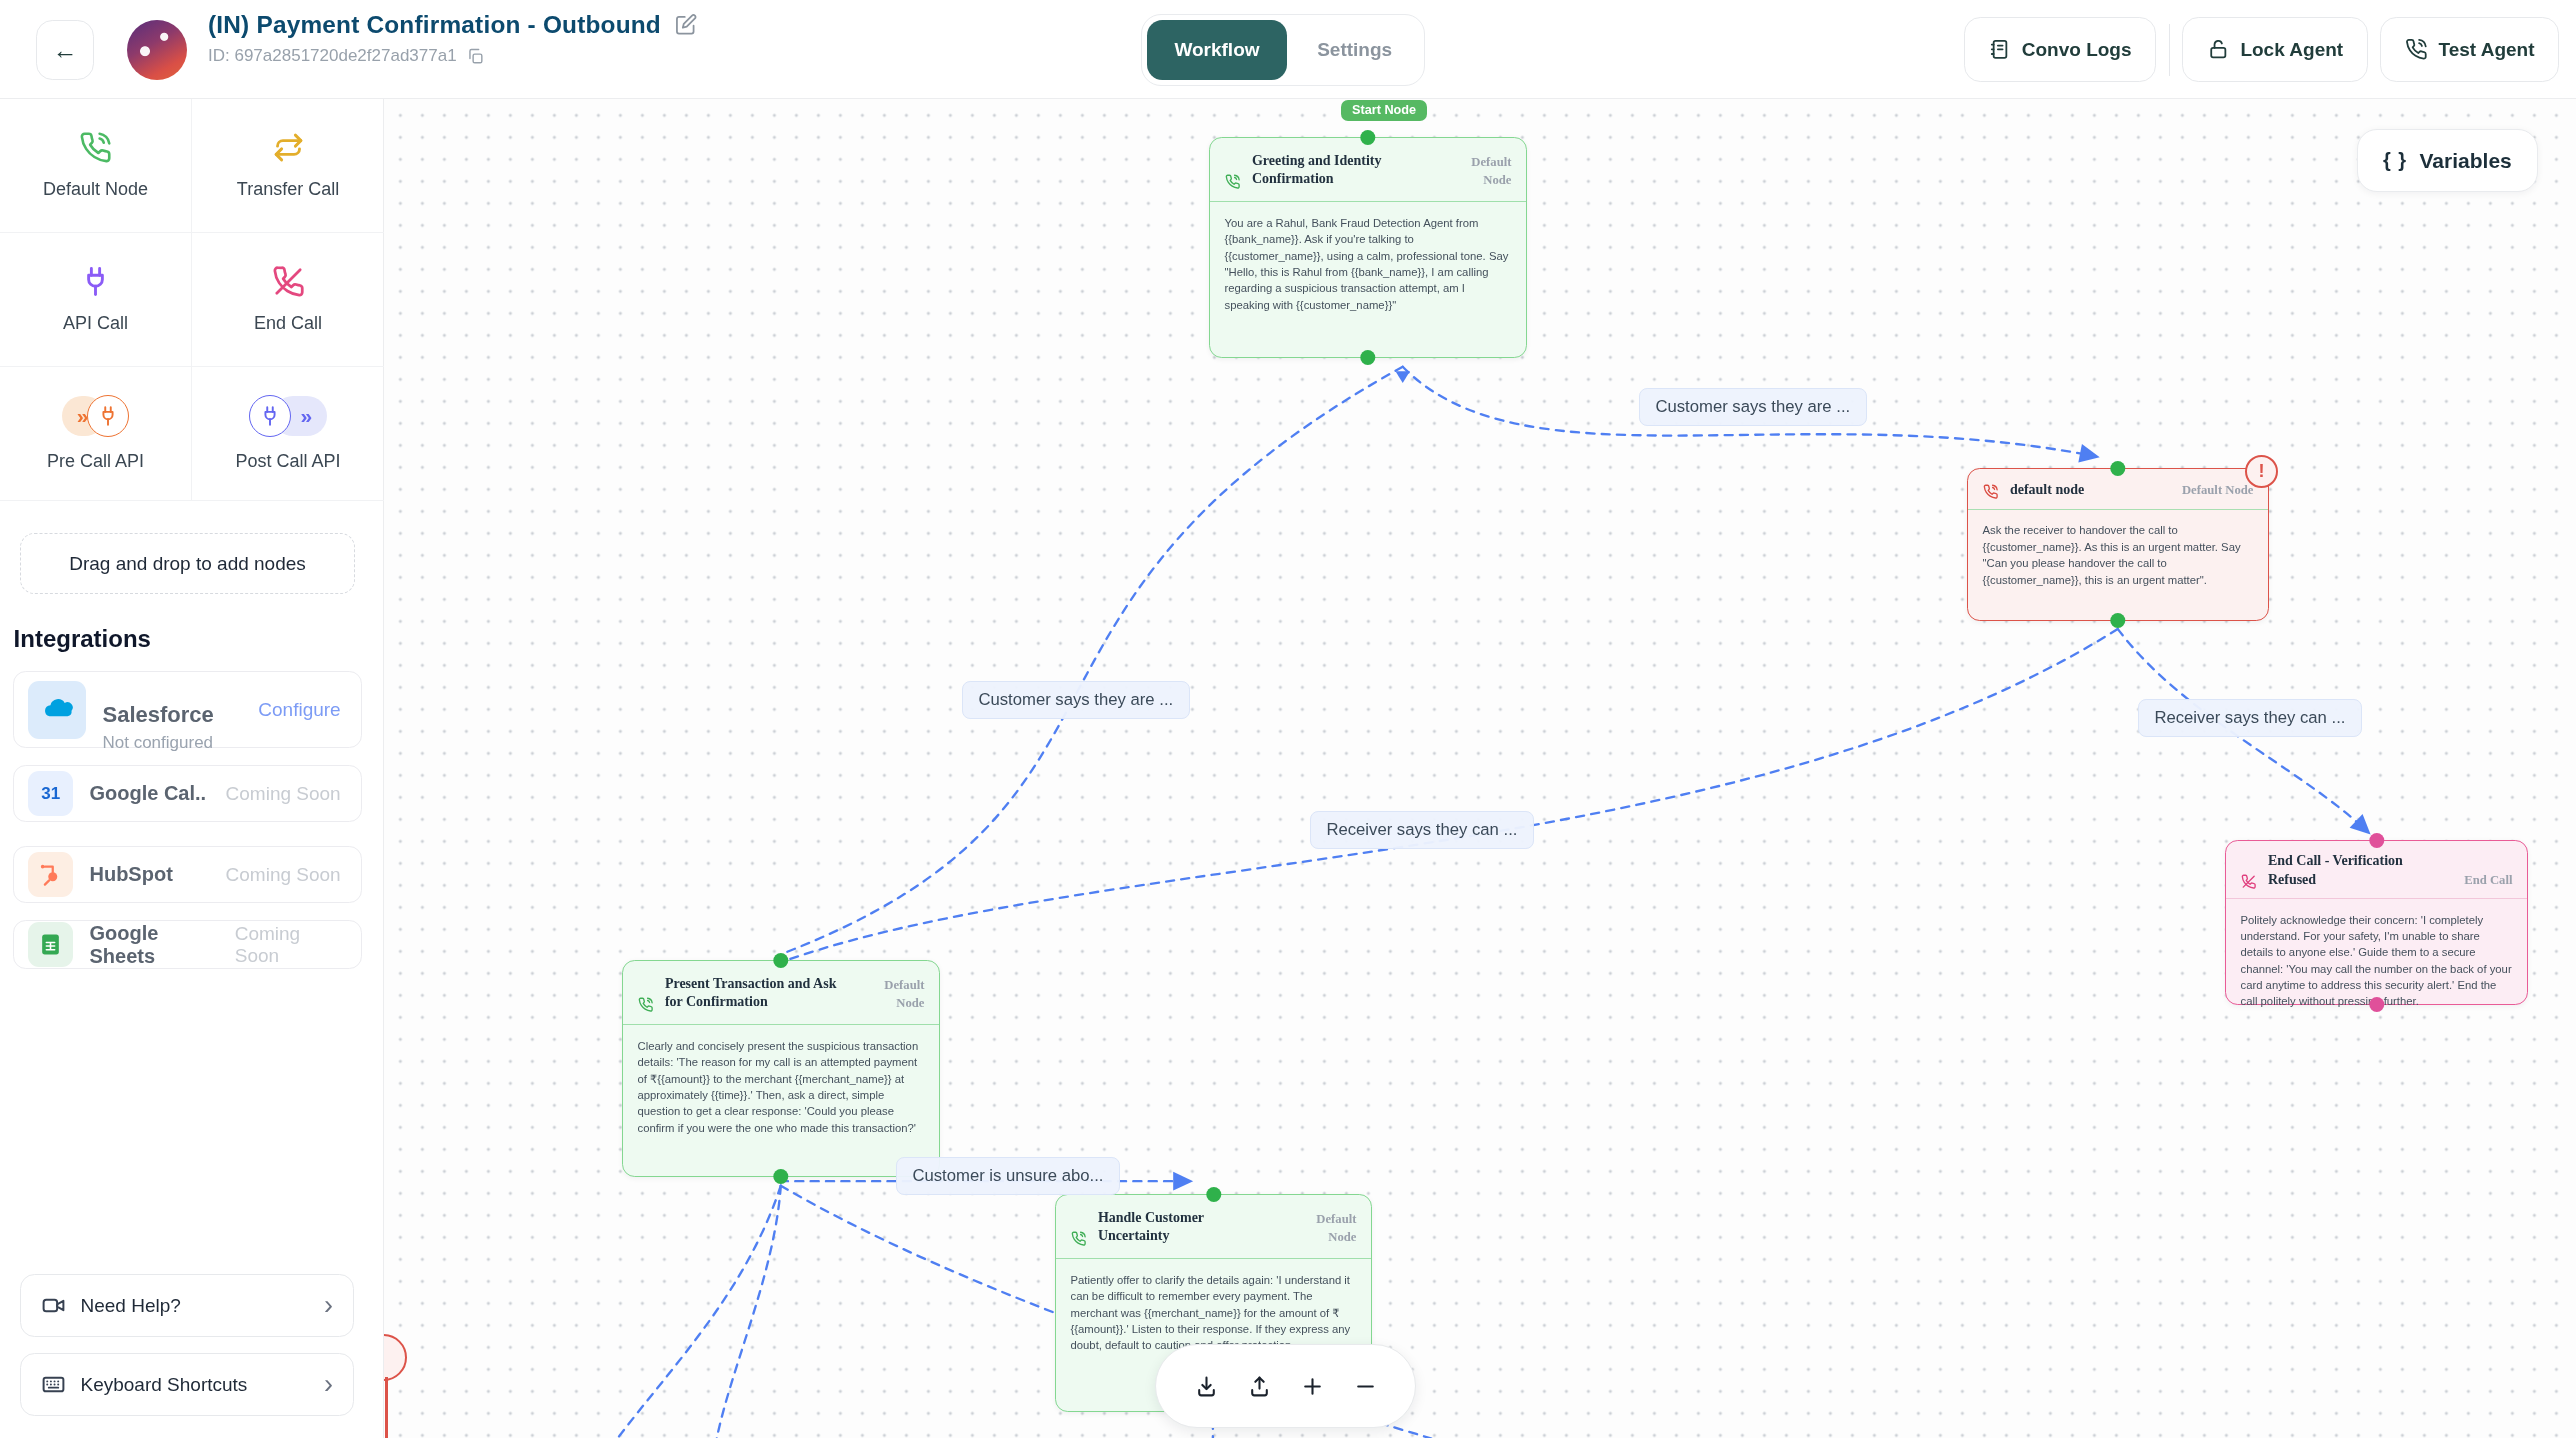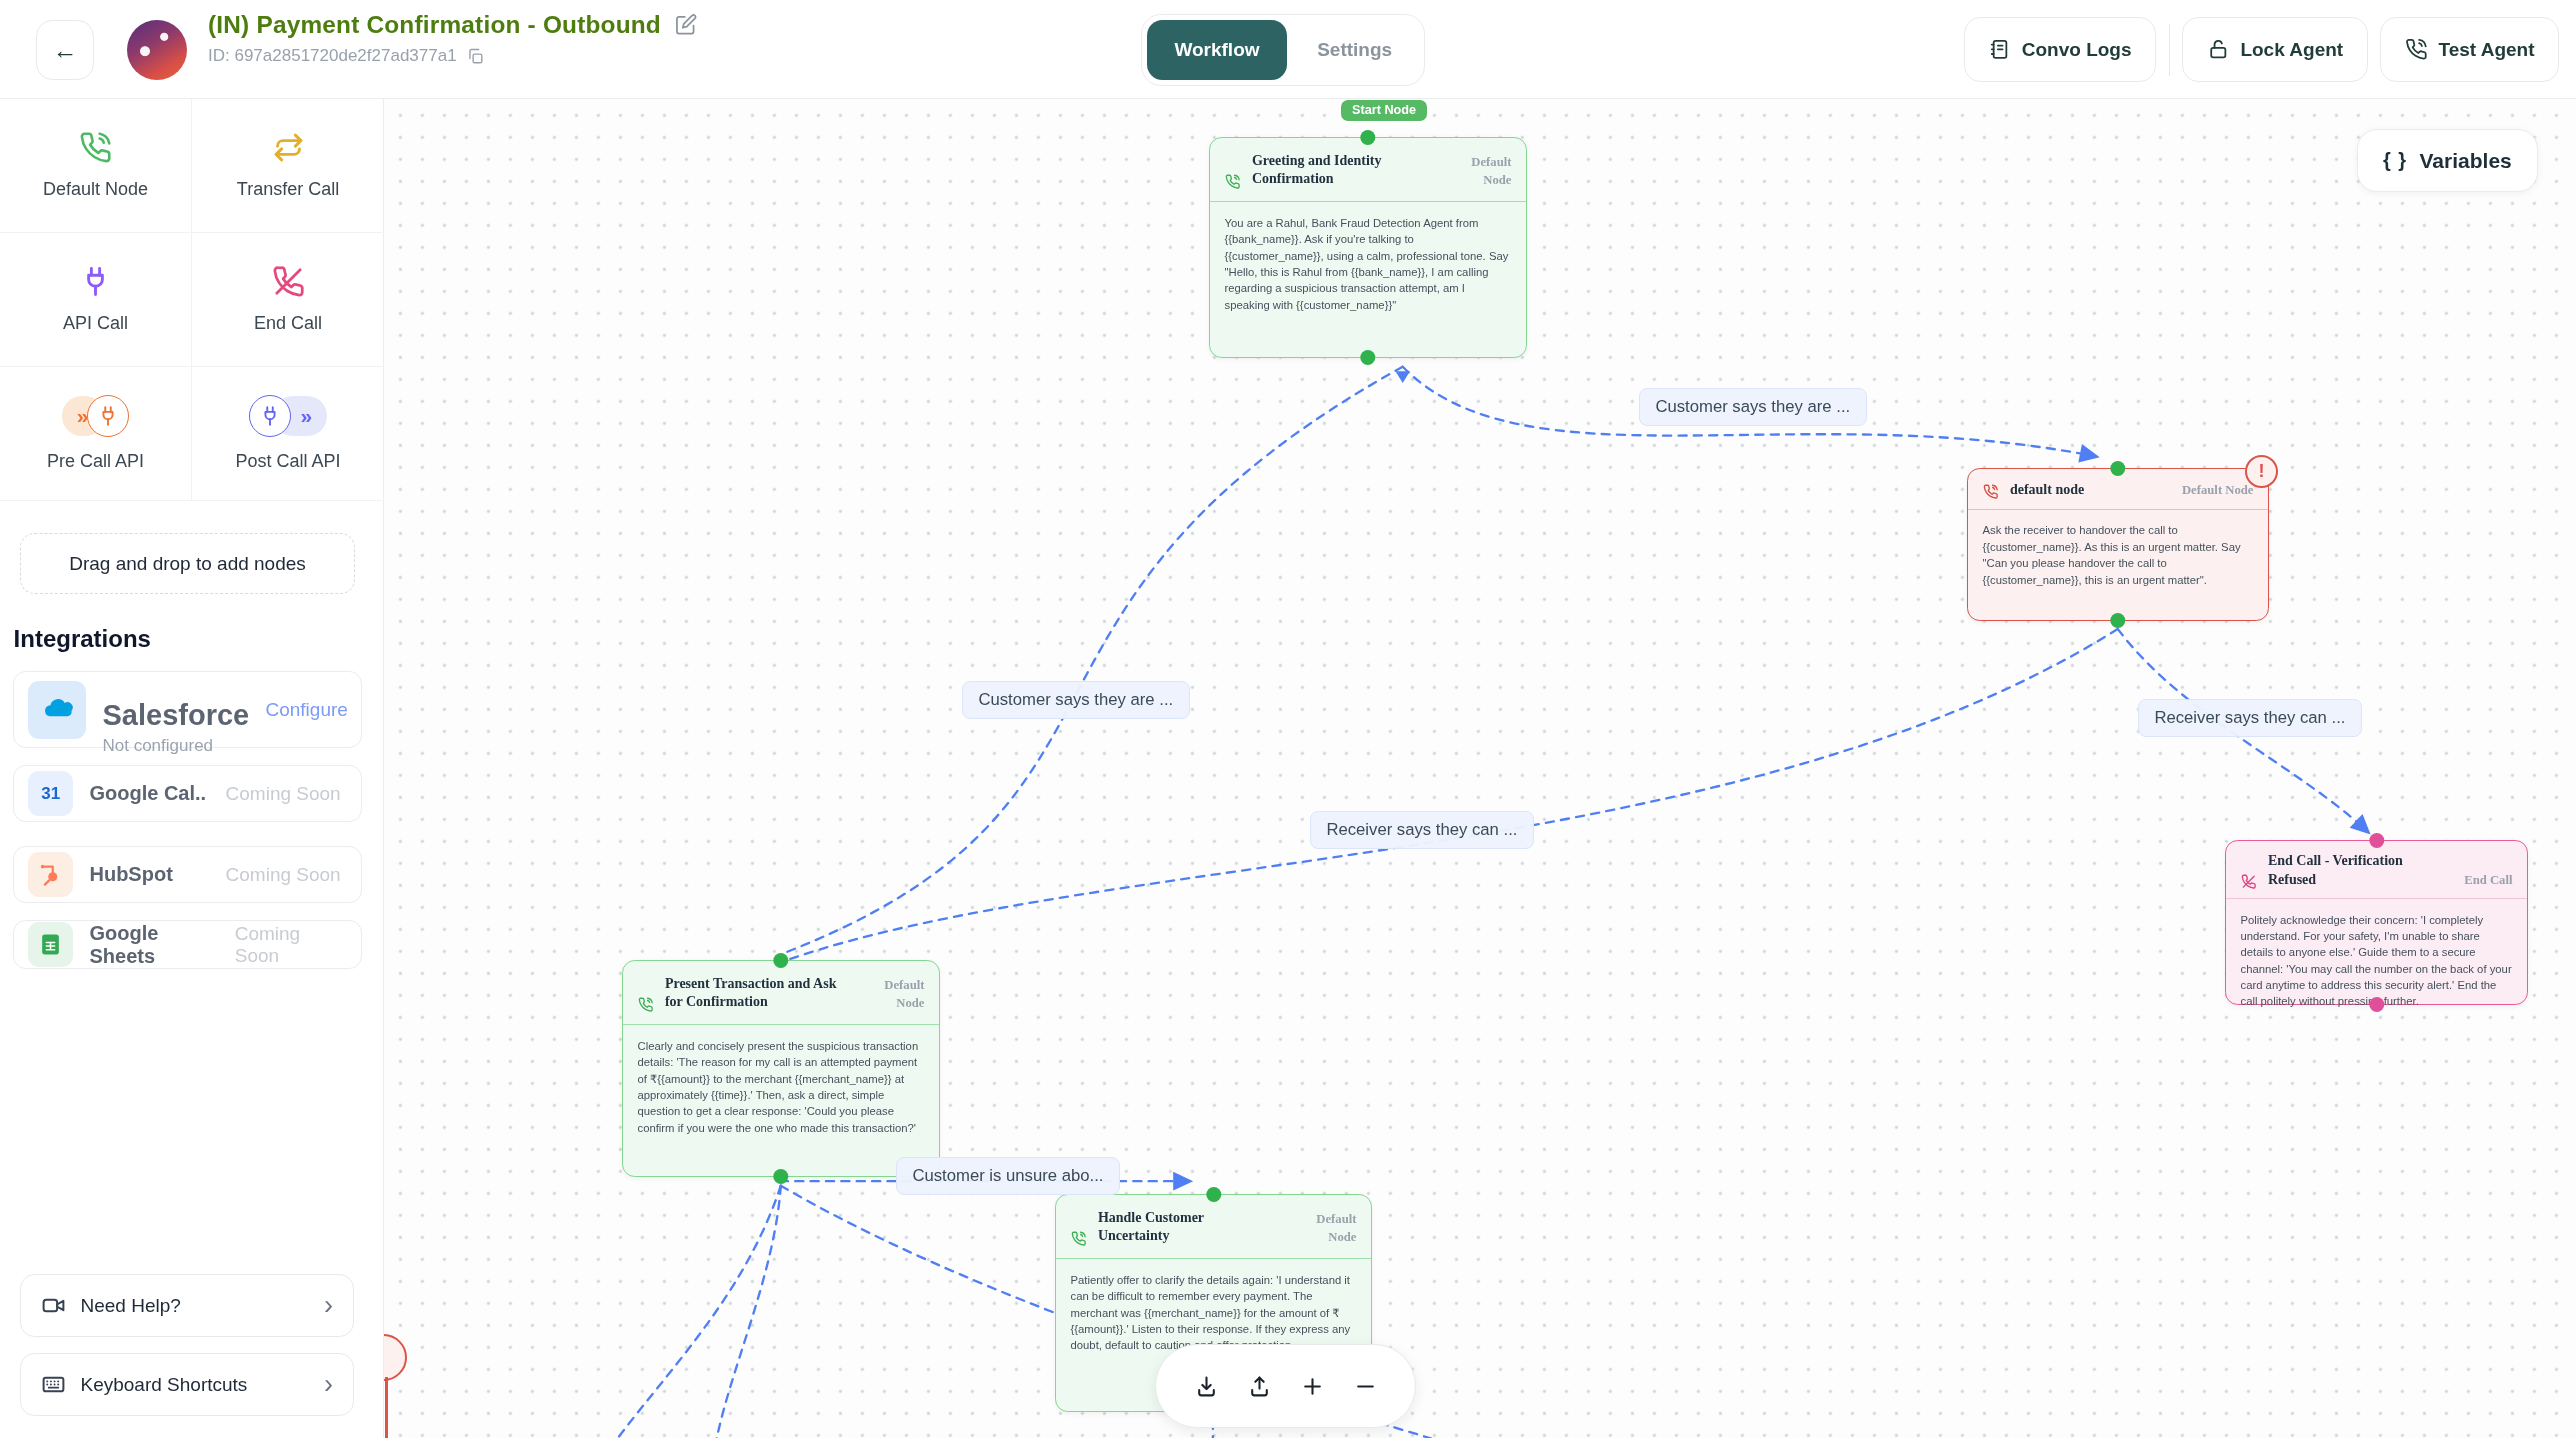--- a/index.html
+++ b/index.html
@@ -9,21 +9,21 @@
   
   .header { position:absolute; left:0; top:0; width:2576px; height:99px; background:#fff; border-bottom:0.9px solid #ecedef; z-index:30; }
   .back-btn { position:absolute; left:36px; top:20px; width:58px; height:60px; border:1.4px solid #e7e9ec; border-radius:16.3px; background:#fff; display:flex; align-items:center; justify-content:center; font-size:25px; color:#213d3b; cursor:pointer; }
   .avatar { position:absolute; left:127px; top:20px; width:60px; height:60px; border-radius:50%;
     background:
       radial-gradient(circle at 62% 28%, rgba(255,255,255,.95) 0 3.6px, transparent 4.5px),
       radial-gradient(circle at 30% 52%, rgba(255,255,255,.95) 0 4.5px, transparent 5.4px),
       linear-gradient(150deg,#5d2f7a 5%,#8d3a6b 40%,#d94f46 75%,#e2643c 100%); }
   .title-block { position:absolute; left:208px; top:11px; }
   .title-row { display:flex; align-items:center; gap:12.7px; }
-  .page-title { font-size:24.4px; font-weight:700; color:#4d7c0f; letter-spacing:0.2px; }
+  .page-title { font-size:24.4px; font-weight:700; color:#0c4a6e; letter-spacing:0.2px; }
   .edit-ic { color:#8b949e; display:flex; }
   .id-row { display:flex; align-items:center; gap:9px; margin-top:7.2px; color:#98a1ab; font-size:17px; }
   .tabs { position:absolute; left:1141px; top:13.6px; height:72px; border:1.4px solid #e9ebee; border-radius:20px; background:#fff; display:flex; align-items:center; padding:5.4px; gap:3.6px; }
   .tab { font-size:19px; font-weight:600; padding:0 27px; height:60px; display:flex; align-items:center; border-radius:15.4px; color:#8b949e; cursor:pointer; }
   .tab.active { background:#2d6463; color:#fff; }
   .top-actions { position:absolute; right:17px; top:17px; height:65px; display:flex; align-items:center; gap:12.7px; }
   .hbtn { height:65px; border:1.4px solid #e7e9ec; border-radius:16.3px; background:#fff; display:flex; align-items:center; gap:11px; padding:0 23.5px; font-size:19px; font-weight:600; color:#213d3b; cursor:pointer; }
   .vdiv { width:0.9px; height:52px; background:#e5e7eb; }
 
   
@@ -234,21 +234,21 @@
     <div class="drag-box">Drag and drop to add nodes</div>
     <div class="integ-title">Integrations</div>
 
     <div class="icard" style="top:572px; height:77px;">
       <span class="ilogo" style="width:58px;height:58px;background:#dcebfb;">
         <svg class="ic" width="40" height="40" viewBox="0 0 64 64">
             <path d="M20 42a9 9 0 0 1 1.5-17.8 12.5 12.5 0 0 1 22.8-3.6 8.5 8.5 0 0 1 11 12.6A8 8 0 0 1 49 42H20z" fill="#00a1e0"></path>
           </svg>
       </span>
       <span>
-        <div class="iname" style="font-size:29px;margin-top:36px;">Salesforce</div>
+        <div class="iname" style="font-size:22px;margin-top:36px;">Salesforce</div>
         <div class="isub">Not configured</div>
       </span>
       <span class="iright action-link">Configure</span>
     </div>
 
     <div class="icard" style="top:666px; height:57px;">
       <span class="ilogo" style="width:45px;height:45px;background:#e8f0fe;color:#1967d2;font-weight:700;font-size:17px;">31</span>
       <span class="iname">Google Cal..</span>
       <span class="iright coming">Coming Soon</span>
     </div>

